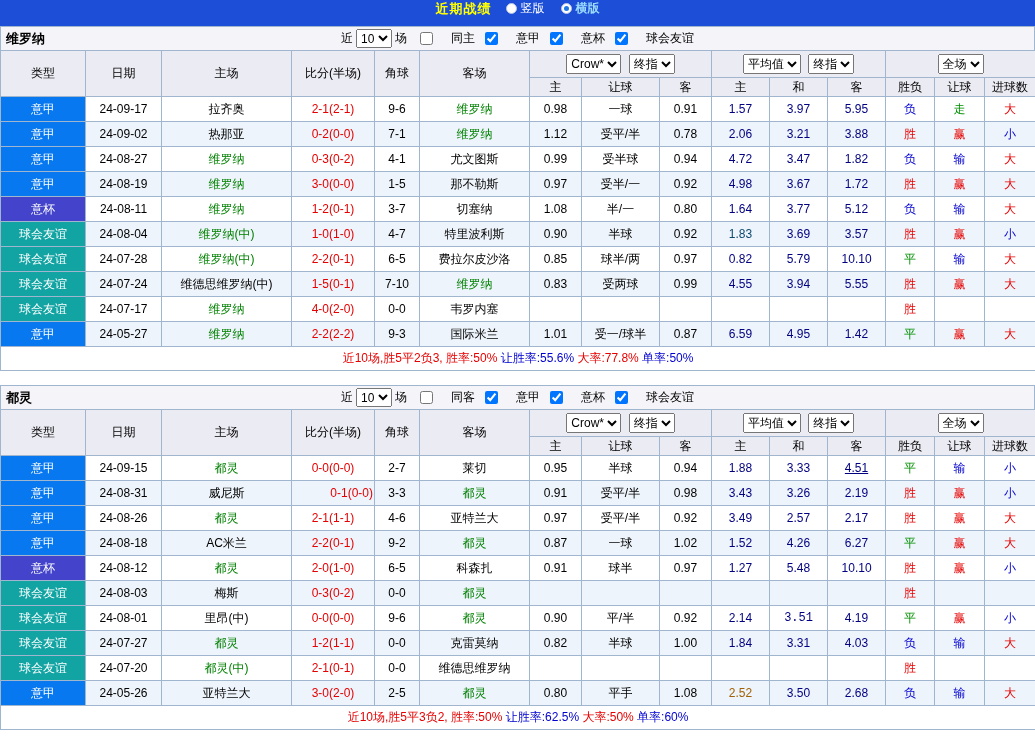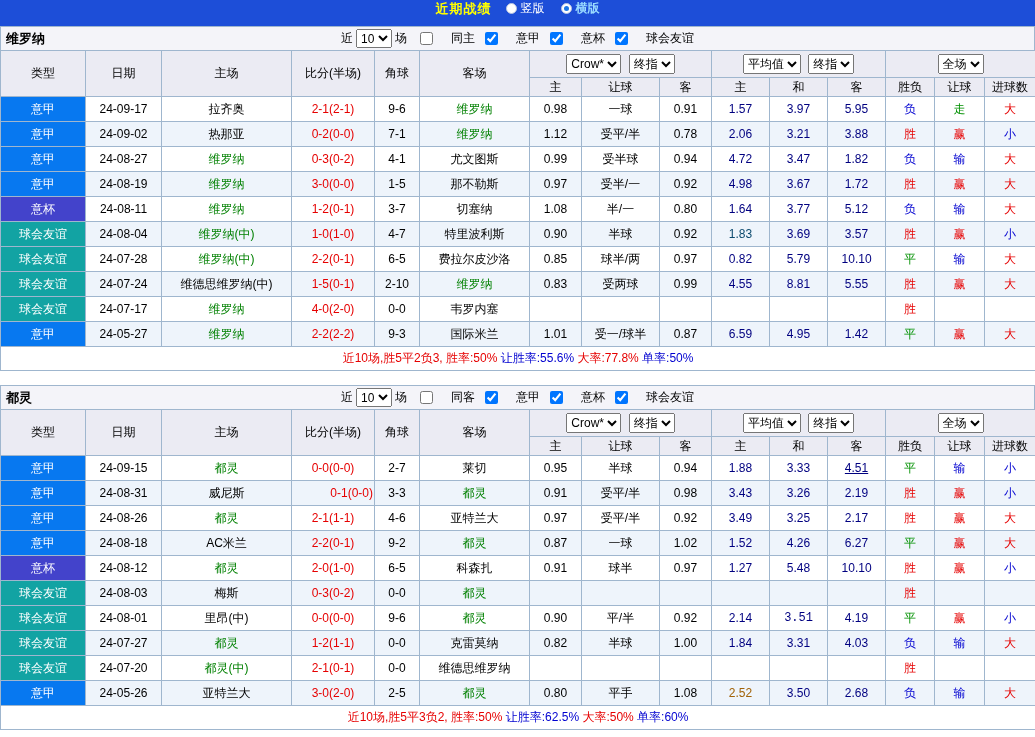--- a/index.html
+++ b/index.html
@@ -250,27 +250,27 @@
             <td style="color: rgb(0, 0, 128);">10.10</td>
             <td style="color: rgb(0, 144, 0);">平</td>
             <td style="color: rgb(0, 0, 208);">输</td>
             <td style="color: rgb(230, 0, 0);">大</td>
           </tr>
           <tr class="alt">
             <td class="type-cell" style="background: rgb(18, 163, 163); color: rgb(255, 255, 255);">球会友谊</td>
             <td>24-07-24</td>
             <td>维德思维罗纳(中)</td>
             <td style="color: rgb(230, 0, 0);">1-5(0-1)</td>
-            <td>2-10</td>
+            <td>7-10</td>
             <td style="color: rgb(0, 128, 0);">维罗纳</td>
             <td>0.83</td>
             <td>受两球</td>
             <td>0.99</td>
             <td style="color: rgb(0, 0, 128);">4.55</td>
-            <td style="color: rgb(0, 0, 128);">8.81</td>
+            <td style="color: rgb(0, 0, 128);">3.94</td>
             <td style="color: rgb(0, 0, 128);">5.55</td>
             <td style="color: rgb(230, 0, 0);">胜</td>
             <td style="color: rgb(230, 0, 0);">赢</td>
             <td style="color: rgb(230, 0, 0);">大</td>
           </tr>
           <tr>
             <td class="type-cell" style="background: rgb(18, 163, 163); color: rgb(255, 255, 255);">球会友谊</td>
             <td>24-07-17</td>
             <td style="color: rgb(0, 128, 0);">维罗纳</td>
             <td style="color: rgb(230, 0, 0);">4-0(2-0)</td>
@@ -426,21 +426,21 @@
             <td class="type-cell" style="background: rgb(7, 120, 240); color: rgb(255, 255, 255);">意甲</td>
             <td>24-08-26</td>
             <td style="color: rgb(0, 128, 0);">都灵</td>
             <td style="color: rgb(230, 0, 0);">2-1(1-1)</td>
             <td>4-6</td>
             <td>亚特兰大</td>
             <td>0.97</td>
             <td>受平/半</td>
             <td>0.92</td>
             <td style="color: rgb(0, 0, 128);">3.49</td>
-            <td style="color: rgb(0, 0, 128);">3.25</td>
+            <td style="color: rgb(0, 0, 128);">2.57</td>
             <td style="color: rgb(0, 0, 128);">2.17</td>
             <td style="color: rgb(230, 0, 0);">胜</td>
             <td style="color: rgb(230, 0, 0);">赢</td>
             <td style="color: rgb(230, 0, 0);">大</td>
           </tr>
           <tr class="alt">
             <td class="type-cell" style="background: rgb(7, 120, 240); color: rgb(255, 255, 255);">意甲</td>
             <td>24-08-18</td>
             <td>AC米兰</td>
             <td style="color: rgb(230, 0, 0);">2-2(0-1)</td>

